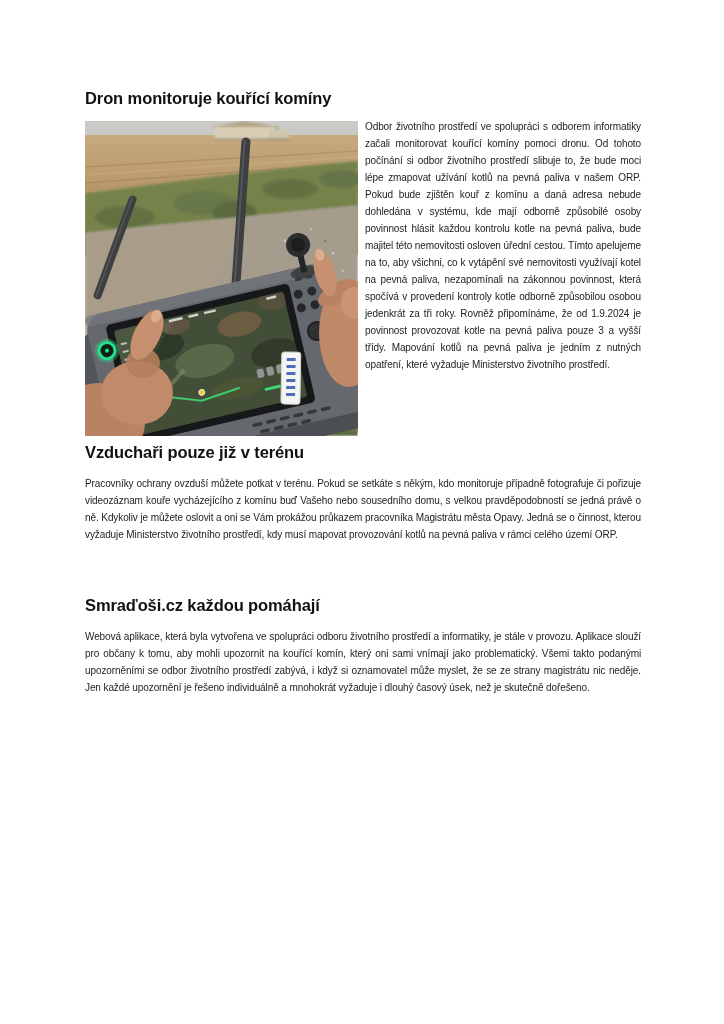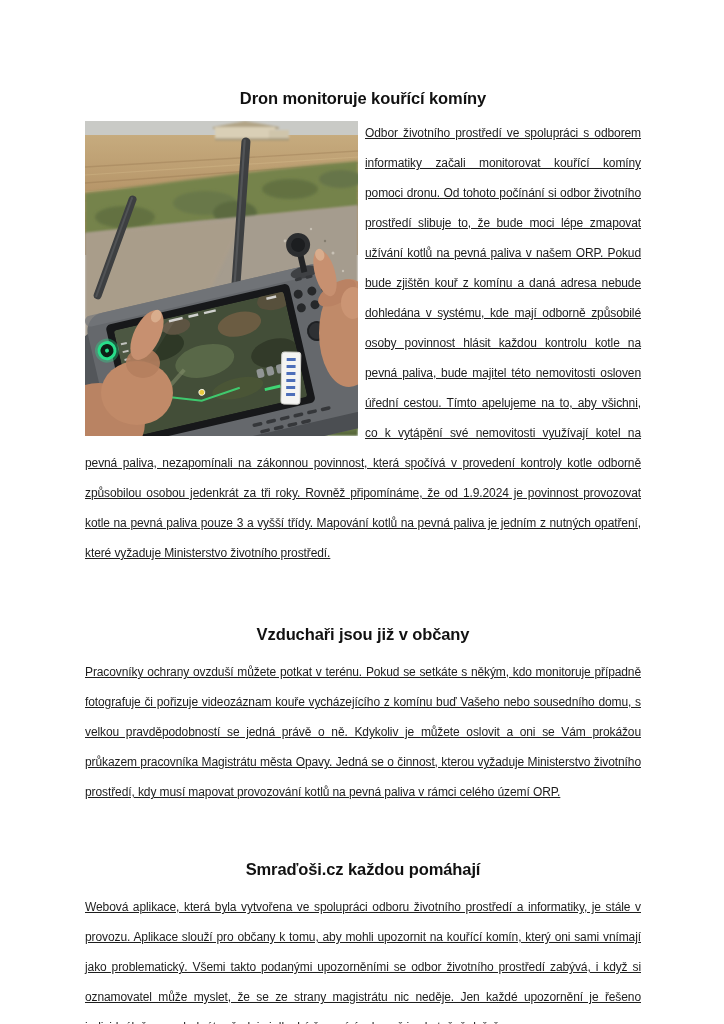--- a/index.html
+++ b/index.html
@@ -8,27 +8,27 @@
     width:724px;height:1024px;
     background:#ffffff;
     margin:0 auto;
     font-family:"Liberation Sans",sans-serif;
     color:#1d1d1d;
     overflow:hidden;
   }
   .content{position:absolute;left:85px;top:88px;width:556px;}
   .article-heading{
     font-size:16.5px;line-height:20px;font-weight:bold;color:#111;
-    margin:0 0 10px 0;letter-spacing:-0.1px;clear:both;text-align:center;
+    margin:0 0 10px 0;letter-spacing:-0.1px;clear:both;
   }
   .article-heading.h2{margin-top:56px;margin-bottom:13px;}
   .article-heading.h3{margin-top:52px;margin-bottom:13px;}
   .article-body{
-    font-size:12px;line-height:30px;margin:0;
-    text-align:justify;letter-spacing:-0.1px;color:#1d1d1d;text-decoration:underline;
+    font-size:10px;line-height:17px;margin:0;
+    text-align:justify;letter-spacing:-0.1px;color:#1d1d1d;
   }
   .photo-figure{
     float:left;width:273px;height:315px;
     margin:3px 7px 6px 0;display:block;line-height:0;
   }
   .photo-figure svg{display:block;width:273px;height:315px;}
 </style>
 </head>
 <body>
 
@@ -257,21 +257,21 @@
                 <ellipse cx="268" cy="182" rx="12" ry="16" fill="#cb9574"></ellipse>
               </g>
             </g>
           </svg>
         </span>
         <span>Odbor životního prostředí ve spolupráci s odborem informatiky začali monitorovat kouřící komíny pomoci dronu. Od tohoto počínání si odbor životního prostředí slibuje to, že bude moci lépe zmapovat užívání kotlů na pevná paliva v našem ORP. Pokud bude zjištěn kouř z komínu a daná adresa nebude dohledána v systému, kde mají odborně způsobilé osoby povinnost hlásit každou kontrolu kotle na pevná paliva, bude majitel této nemovitosti osloven úřední cestou. Tímto apelujeme na to, aby všichni, co k vytápění své nemovitosti využívají kotel na pevná paliva, nezapomínali na zákonnou povinnost, která spočívá v provedení kontroly kotle odborně způsobilou osobou jedenkrát za tři roky. Rovněž připomínáme, že od 1.9.2024 je povinnost provozovat kotle na pevná paliva pouze 3 a vyšší třídy. Mapování kotlů na pevná paliva je jedním z nutných opatření, které vyžaduje Ministerstvo životního prostředí.</span>
       </p>
     </section>
 
     <section>
-      <h1 class="article-heading h2">Vzduchaři jsou již v občany</h1>
+      <h1 class="article-heading h2">Vzduchaři pouze již v terénu</h1>
       <p class="article-body">Pracovníky ochrany ovzduší můžete potkat v terénu. Pokud se setkáte s někým, kdo monitoruje případně fotografuje či pořizuje videozáznam kouře vycházejícího z komínu buď Vašeho nebo sousedního domu, s velkou pravděpodobností se jedná právě o ně. Kdykoliv je můžete oslovit a oni se Vám prokážou průkazem pracovníka Magistrátu města Opavy. Jedná se o činnost, kterou vyžaduje Ministerstvo životního prostředí, kdy musí mapovat provozování kotlů na pevná paliva v rámci celého území ORP.</p>
     </section>
 
     <section>
       <h1 class="article-heading h3">Smraďoši.cz každou pomáhají</h1>
       <p class="article-body">Webová aplikace, která byla vytvořena ve spolupráci odboru životního prostředí a informatiky, je stále v provozu. Aplikace slouží pro občany k tomu, aby mohli upozornit na kouřící komín, který oni sami vnímají jako problematický. Všemi takto podanými upozorněními se odbor životního prostředí zabývá, i když si oznamovatel může myslet, že se ze strany magistrátu nic neděje. Jen každé upozornění je řešeno individuálně a mnohokrát vyžaduje i dlouhý časový úsek, než je skutečně dořešeno.</p>
     </section>
 
   </div>
 </div>

